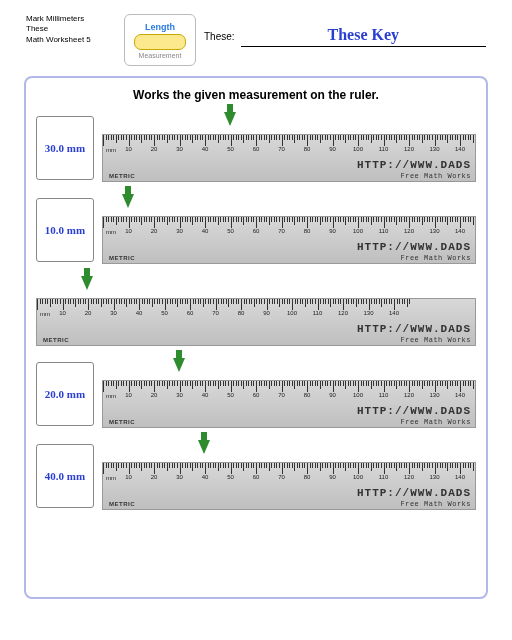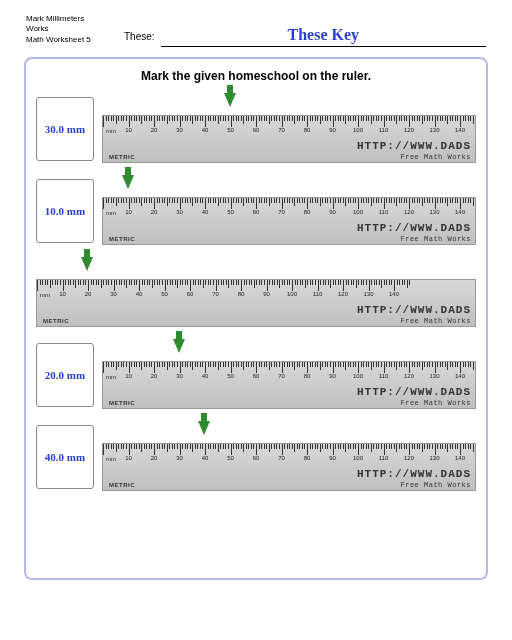--- a/index.html
+++ b/index.html
@@ -199,31 +199,36 @@
   }
 </style>
 </head>
 <body>
 
 <div class="page">
 
   <div class="header">
     <div class="header-left">
       <div>Mark Millimeters</div>
-      <div>Works</div>
+      <div>These</div>
       <div>Math Worksheet 5</div>
+    </div>
+    <div class="logo-box">
+      <div class="logo-length">Length</div>
+      <div class="logo-ruler"></div>
+      <div class="logo-meas">Measurement</div>
     </div>
     <div class="name-area">
       <span class="name-label">These:</span>
       <span class="name-line">These Key</span>
     </div>
   </div>
 
   <div class="outer-frame">
-    <div class="instructions">Mark the given homeschool on the ruler.</div>
+    <div class="instructions">Works the given measurement on the ruler.</div>
     <div id="rows">
         <div class="row">
           <div class="value-box">30.0 mm</div>
           <div class="ruler-wrap">
             <div class="arrow" style="left: 127.5px;"></div>
             <div class="ruler">
               <div class="ticks">
                 <div class="mm-label">mm</div>
                 <div class="tick major" style="left: 0px;"></div>
                 <div class="tick minor" style="left: 2.55px;"></div>

